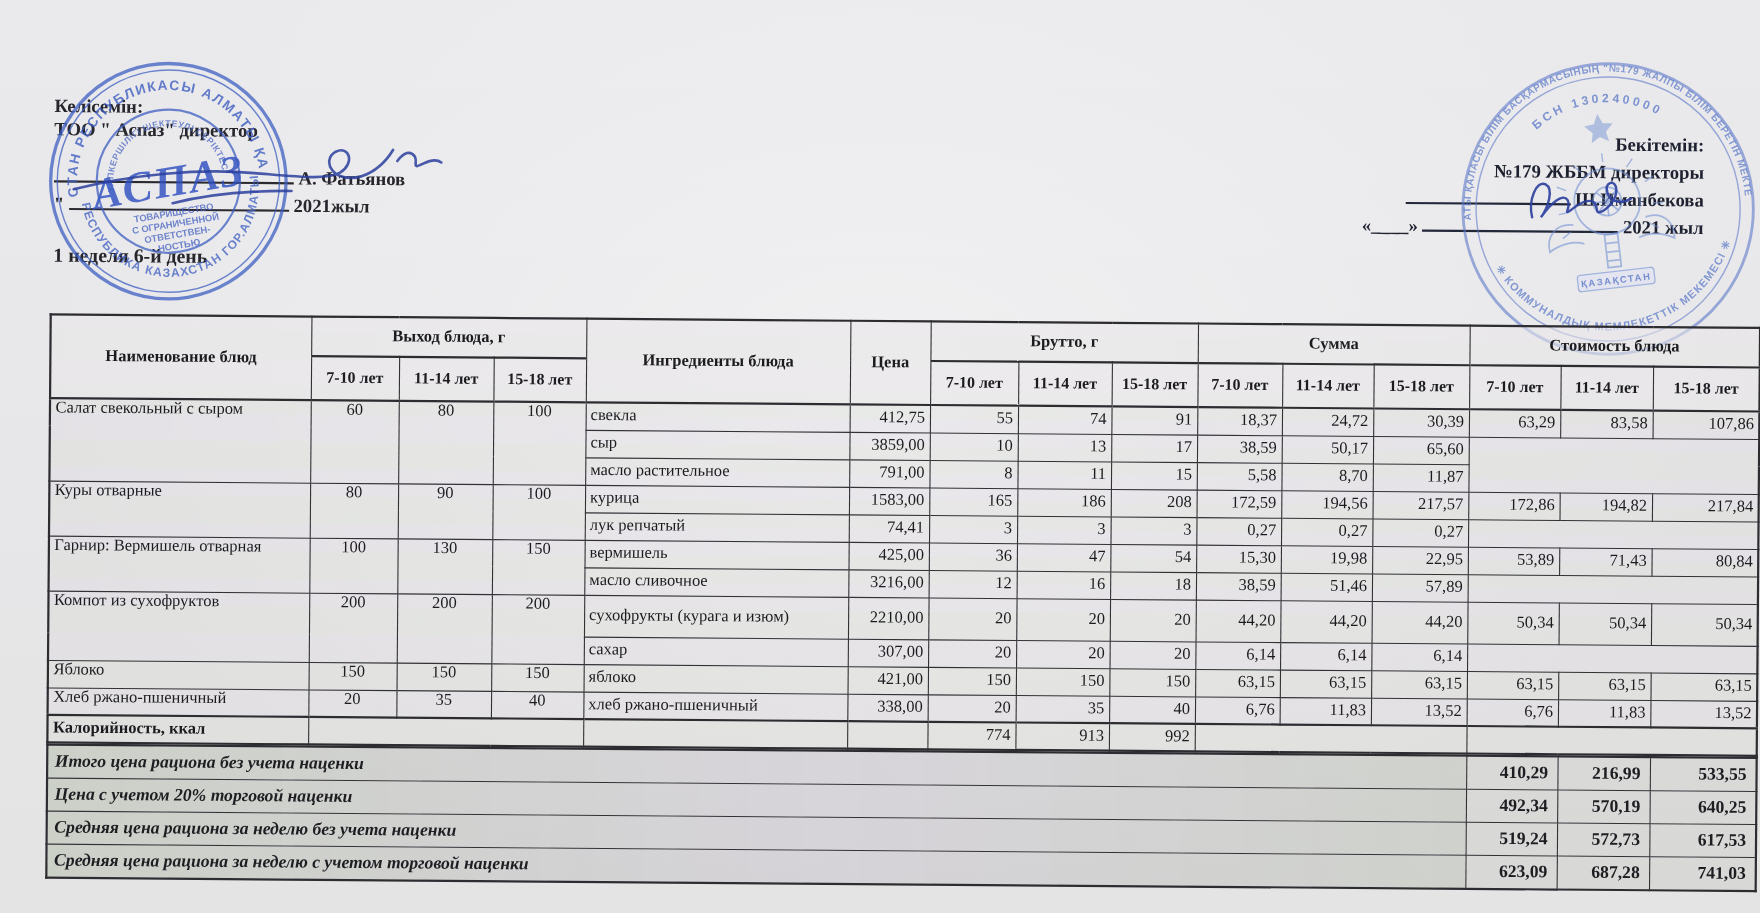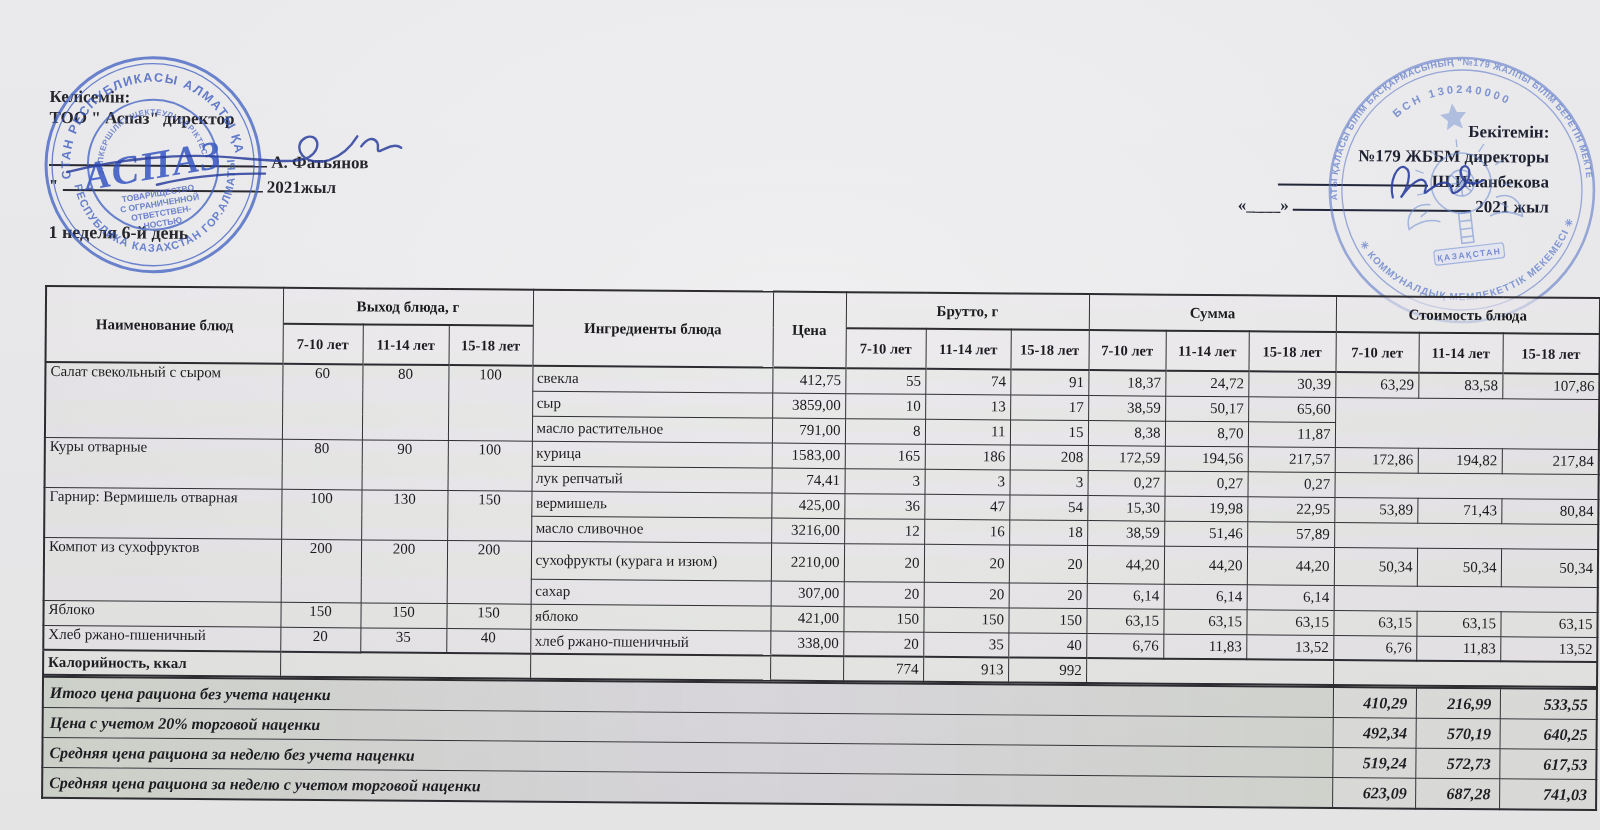--- a/index.html
+++ b/index.html
@@ -53,21 +53,21 @@
   td.num{text-align:right;padding-right:6px;}
   td.cal-label{font-weight:bold;text-align:left;}
   tr.cal-row td{border-top:2px solid #2c2c31;}
 
   
   table.summary{
     position:absolute;left:45px;top:676px;width:1554px;
     border-collapse:collapse;table-layout:fixed;
     font-size:16px;border:2px solid #2c2c31;
   }
-  table.summary td{border:1px solid #313136;height:27px;overflow:hidden;white-space:nowrap;font-style:italic;}
+  table.summary td{border:1px solid #313136;height:27px;overflow:hidden;white-space:nowrap;}
   table.summary td.slabel{
     font-weight:bold;font-style:italic;text-align:left;padding:0 6px;
     background:linear-gradient(90deg, rgba(130,150,115,.26), rgba(150,140,165,.20) 55%, rgba(135,150,125,.24));
   }
   table.summary td.sval{
     text-align:right;padding-right:8px;font-weight:bold;
     background:rgba(140,150,132,.14);
   }
 </style>
 </head>
@@ -255,21 +255,21 @@
             <td class="num">50,17</td>
             <td class="num">65,60</td>
             <td rowspan="2" colspan="3"></td>
           </tr>
           <tr style="height: 25px;">
             <td class="cell-ingredient">масло растительное</td>
             <td class="num">791,00</td>
             <td class="num">8</td>
             <td class="num">11</td>
             <td class="num">15</td>
-            <td class="num">8,38</td>
+            <td class="num">5,58</td>
             <td class="num">8,70</td>
             <td class="num">11,87</td>
           </tr>
           <tr style="height: 25px;">
             <td class="cell-dish-name" rowspan="2">Куры отварные</td>
             <td class="cell-out" rowspan="2">80</td>
             <td class="cell-out" rowspan="2">90</td>
             <td class="cell-out" rowspan="2">100</td>
             <td class="cell-ingredient">курица</td>
             <td class="num">1583,00</td>

